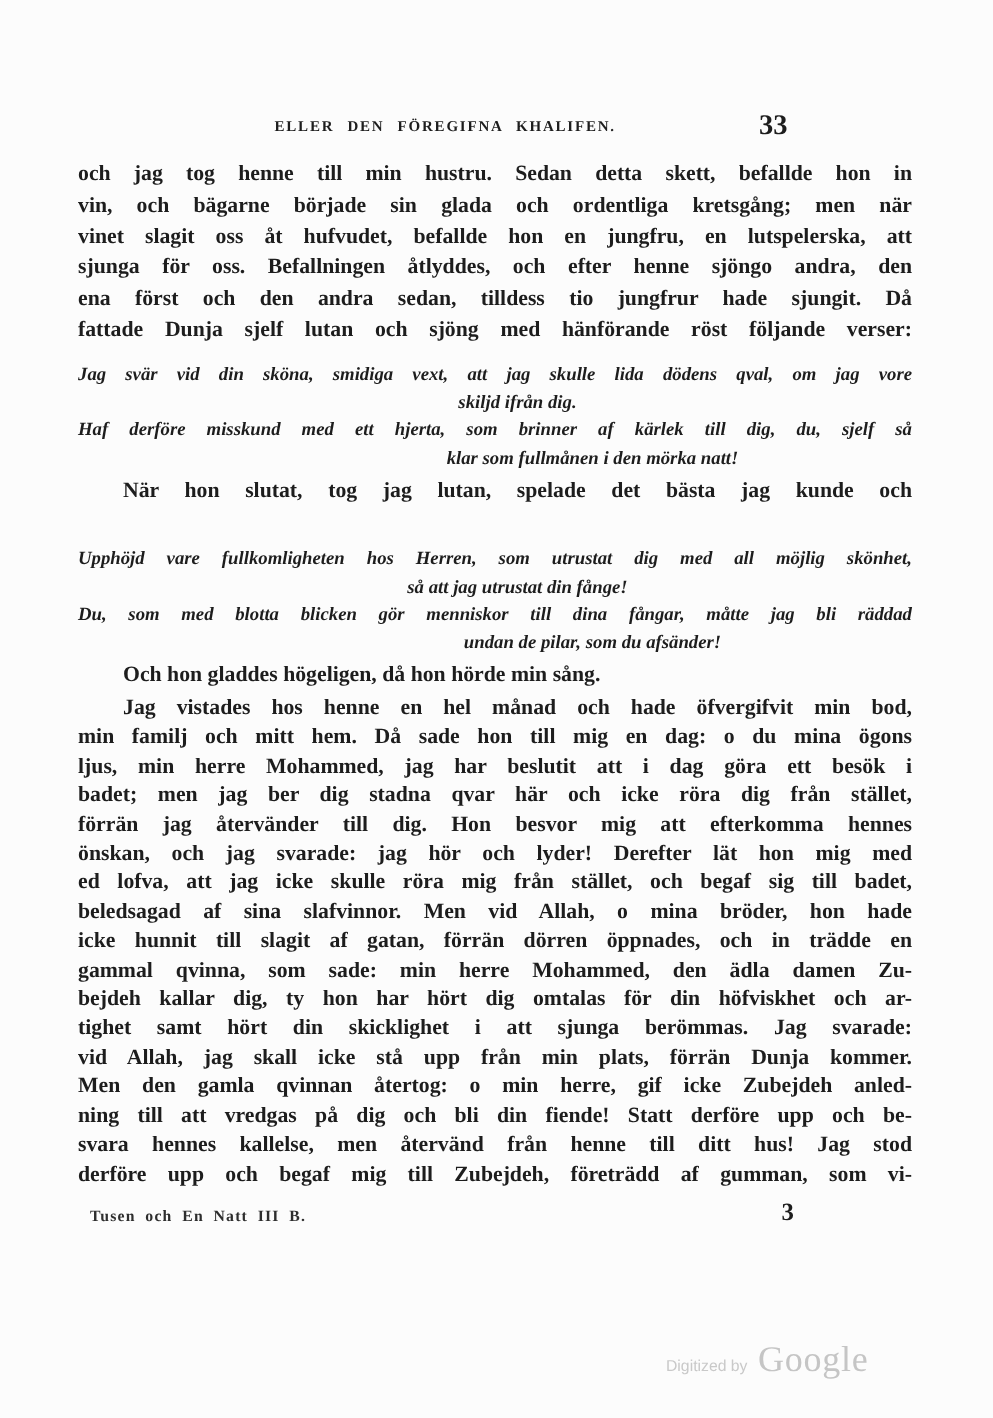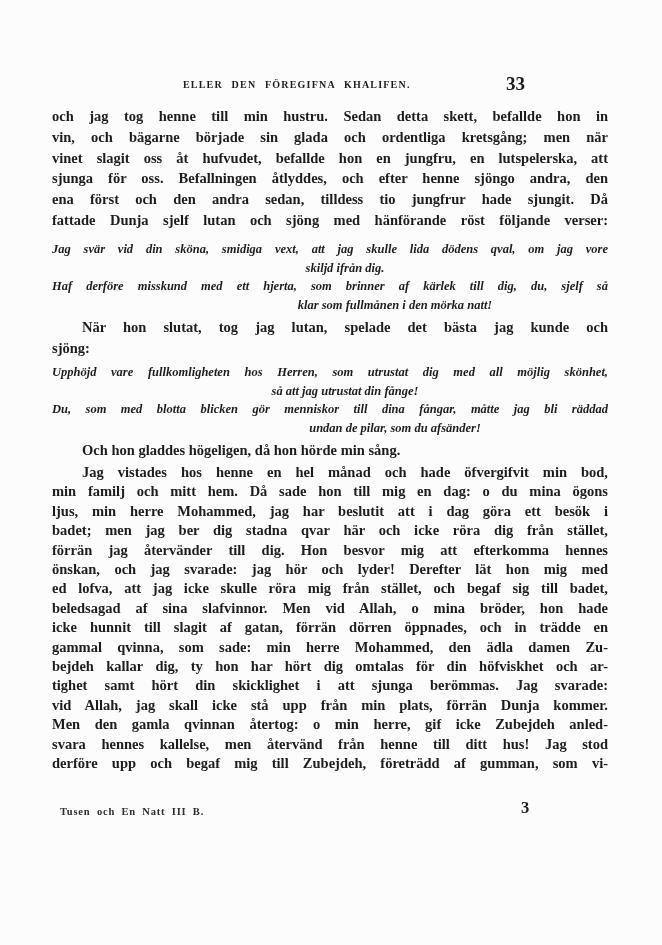--- a/index.html
+++ b/index.html
@@ -134,21 +134,20 @@
 
   <div class="block verse v1">
       <div class="line">Jag svär vid din sköna, smidiga vext, att jag skulle lida dödens qval, om jag vore</div>
       <div class="line">skiljd ifrån dig.</div>
       <div class="line">Haf derföre misskund med ett hjerta, som brinner af kärlek till dig, du, sjelf så</div>
       <div class="line">klar som fullmånen i den mörka natt!</div>
     </div>
 
   <div class="block para p2 indent">
       <div class="line">När hon slutat, tog jag lutan, spelade det bästa jag kunde och</div>
-      <div class="line last">sjöng:</div>
     </div>
 
   <div class="block verse v2">
       <div class="line">Upphöjd vare fullkomligheten hos Herren, som utrustat dig med all möjlig skönhet,</div>
       <div class="line">så att jag utrustat din fånge!</div>
       <div class="line">Du, som med blotta blicken gör menniskor till dina fångar, måtte jag bli räddad</div>
       <div class="line">undan de pilar, som du afsänder!</div>
     </div>
 
   <div class="block para p3 indent">
@@ -163,22 +162,27 @@
       <div class="line">förrän jag återvänder till dig.  Hon besvor mig att efterkomma hennes</div>
       <div class="line">önskan, och jag svarade: jag hör och lyder! Derefter lät hon mig med</div>
       <div class="line">ed lofva, att jag icke skulle röra mig från stället, och begaf sig till badet,</div>
       <div class="line">beledsagad af sina slafvinnor.  Men vid Allah, o mina bröder, hon hade</div>
       <div class="line">icke hunnit till slagit af gatan, förrän dörren öppnades, och in trädde en</div>
       <div class="line">gammal qvinna, som sade: min herre Mohammed, den ädla damen Zu-</div>
       <div class="line">bejdeh kallar dig, ty hon har hört dig omtalas för din höfviskhet och ar-</div>
       <div class="line">tighet samt hört din skicklighet i att sjunga berömmas.  Jag svarade:</div>
       <div class="line">vid Allah, jag skall icke stå upp från min plats, förrän Dunja kommer.</div>
       <div class="line">Men den gamla qvinnan återtog: o min herre, gif icke Zubejdeh anled-</div>
+      <div class="line">ning till att vredgas på dig och bli din fiende! Statt derföre upp och be-</div>
       <div class="line">svara hennes kallelse, men återvänd från henne till ditt hus! Jag stod</div>
       <div class="line">derföre upp och begaf mig till Zubejdeh, företrädd af gumman, som vi-</div>
     </div>
 
   <div class="footer-sig">Tusen och En Natt III B.</div>
 
   <div class="footer-num">3</div>
 
+  <div class="watermark">
+    <span class="wm-prefix">Digitized by</span>
+    <span class="wm-brand">Google</span>
+  </div>
 
 </div>
 
 </body></html>

